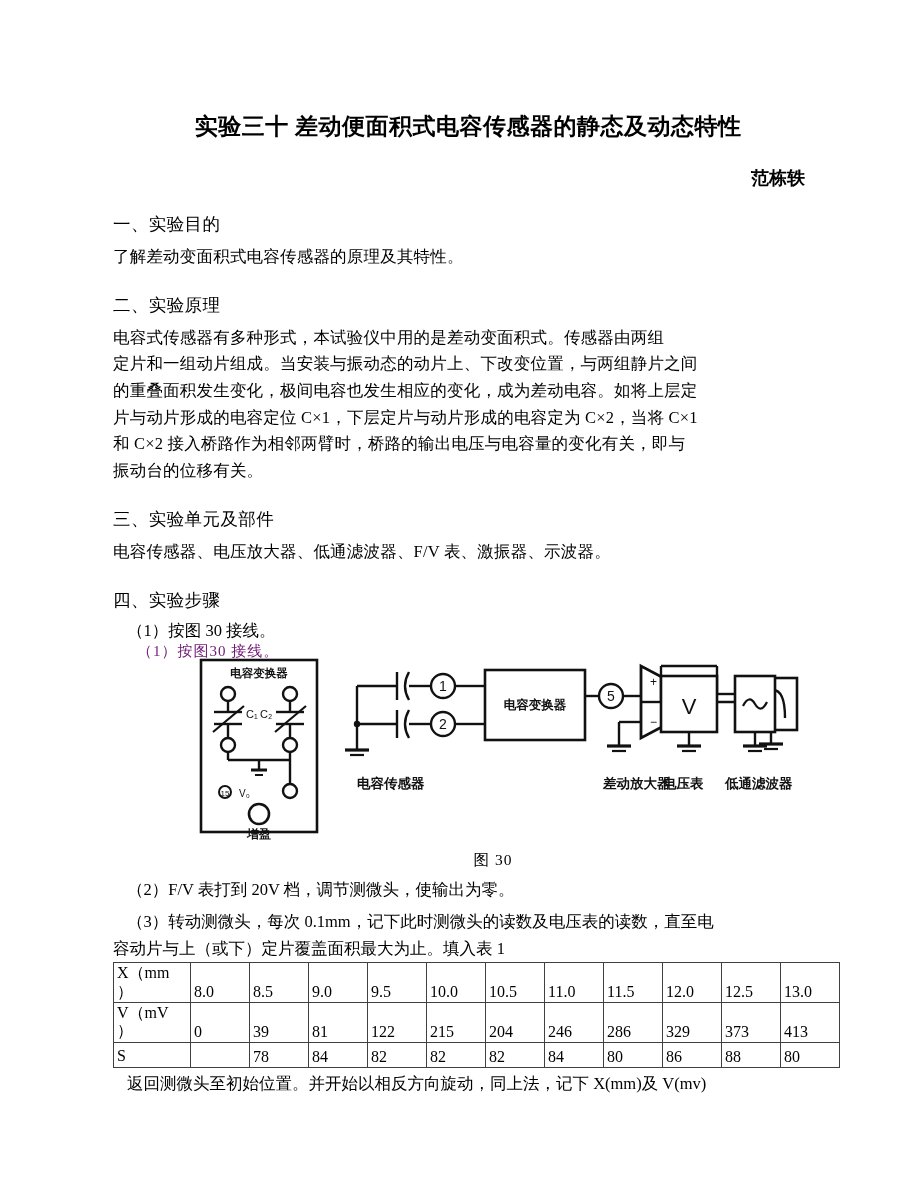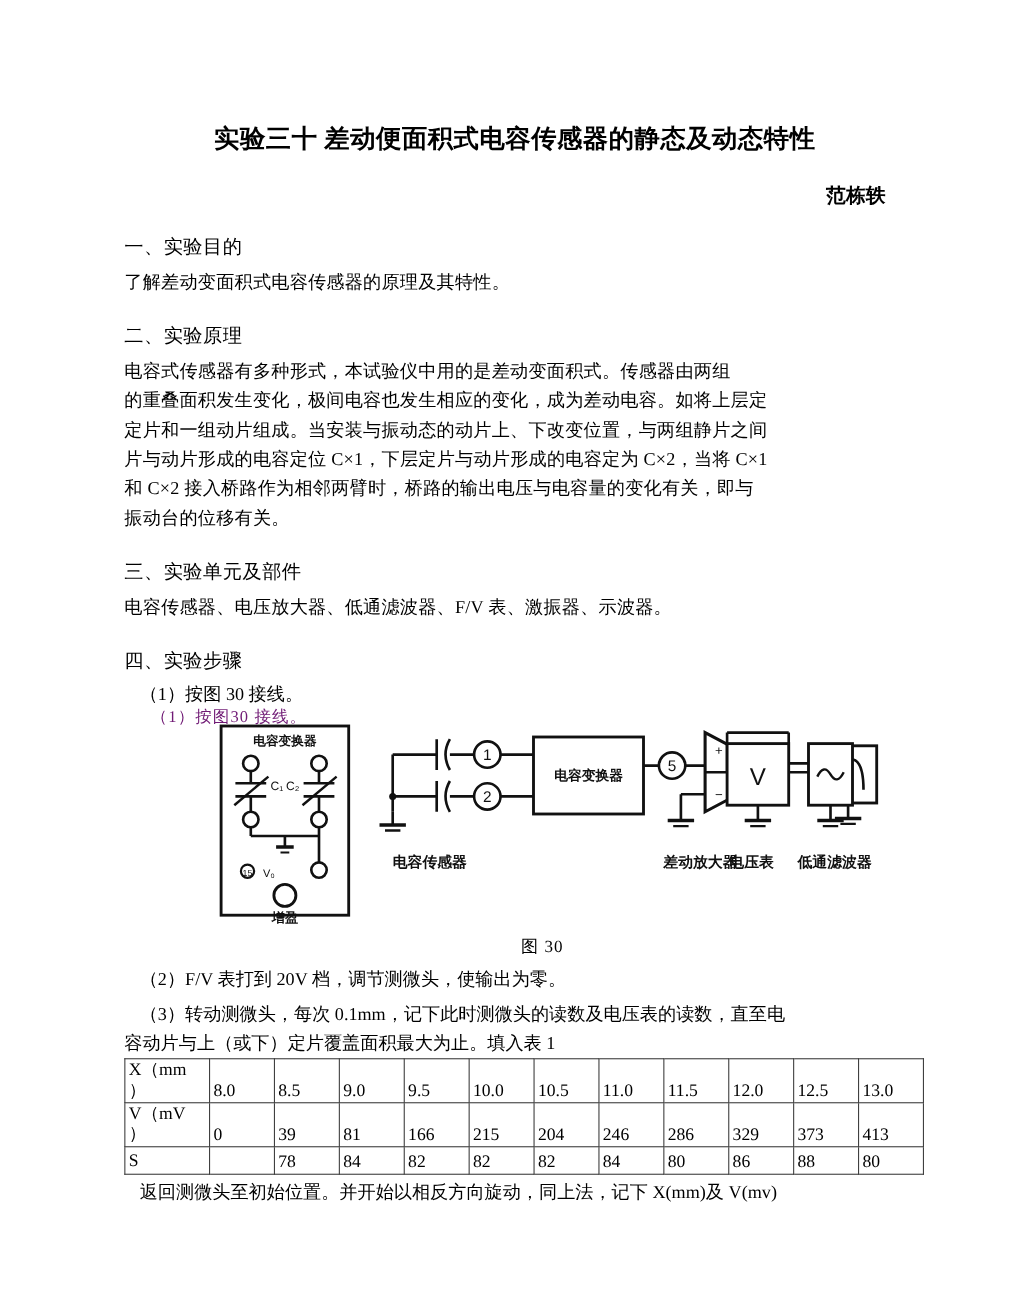--- a/index.html
+++ b/index.html
@@ -130,22 +130,22 @@
     <div class="author">范栋轶</div>
 
     <div class="heading">一、实验目的</div>
     <div class="para">
       <span class="ln">了解差动变面积式电容传感器的原理及其特性。</span>
     </div>
 
     <div class="heading">二、实验原理</div>
     <div class="para">
       <span class="ln">电容式传感器有多种形式，本试验仪中用的是差动变面积式。传感器由两组</span>
+      <span class="ln">定片和一组动片组成。当安装与振动态的动片上、下改变位置，与两组静片之间</span>
       <span class="ln">的重叠面积发生变化，极间电容也发生相应的变化，成为差动电容。如将上层定</span>
-      <span class="ln">定片和一组动片组成。当安装与振动态的动片上、下改变位置，与两组静片之间</span>
       <span class="ln">片与动片形成的电容定位 C×1，下层定片与动片形成的电容定为 C×2，当将 C×1</span>
       <span class="ln">和  C×2  接入桥路作为相邻两臂时，桥路的输出电压与电容量的变化有关，即与</span>
       <span class="ln">振动台的位移有关。</span>
     </div>
 
     <div class="heading">三、实验单元及部件</div>
     <div class="para">
       <span class="ln">电容传感器、电压放大器、低通滤波器、F/V 表、激振器、示波器。</span>
     </div>
 
@@ -318,21 +318,21 @@
           <td class="val">13.0</td>
         </tr>
         <tr>
           <td class="rowhead">
             <span>V（mV</span>
             <span class="l2">）</span>
           </td>
           <td class="val">0</td>
           <td class="val">39</td>
           <td class="val">81</td>
-          <td class="val">166</td>
+          <td class="val">122</td>
           <td class="val">215</td>
           <td class="val">204</td>
           <td class="val">246</td>
           <td class="val">286</td>
           <td class="val">329</td>
           <td class="val">373</td>
           <td class="val">413</td>
         </tr>
         <tr class="r3">
           <td class="rowhead">

